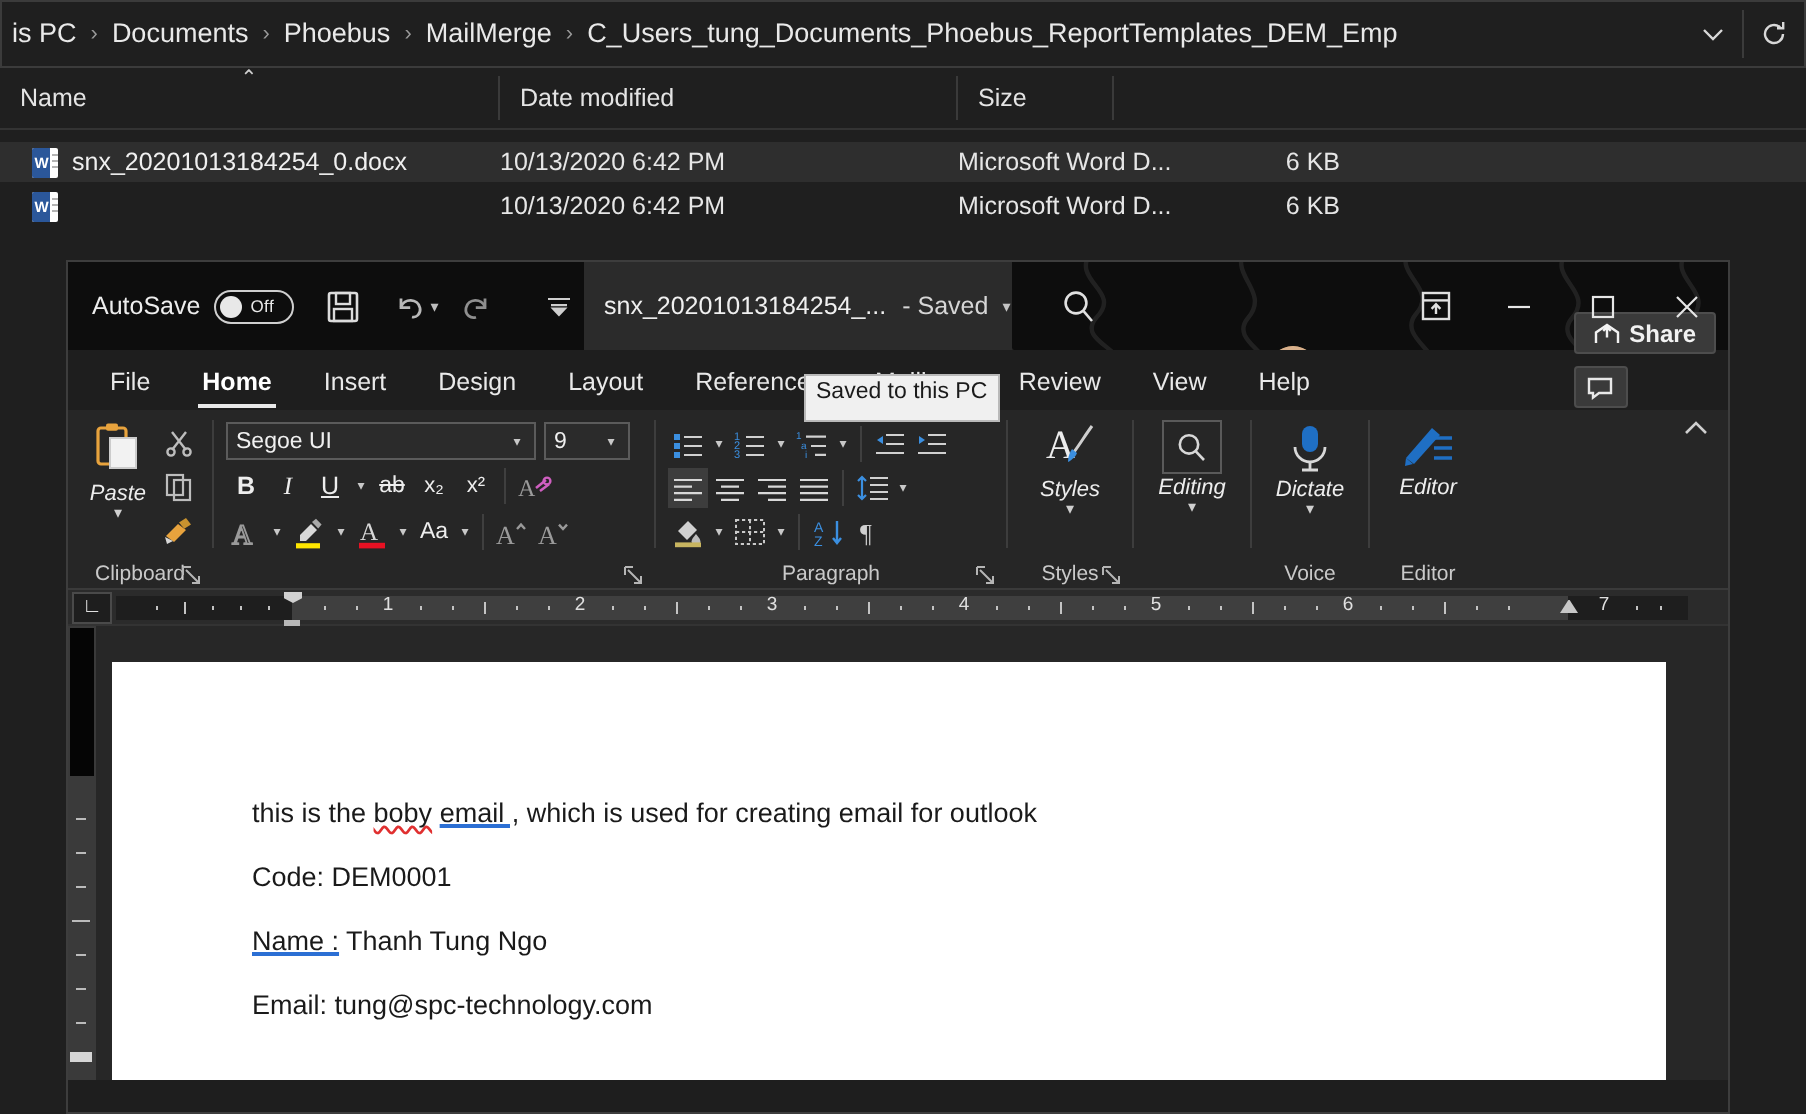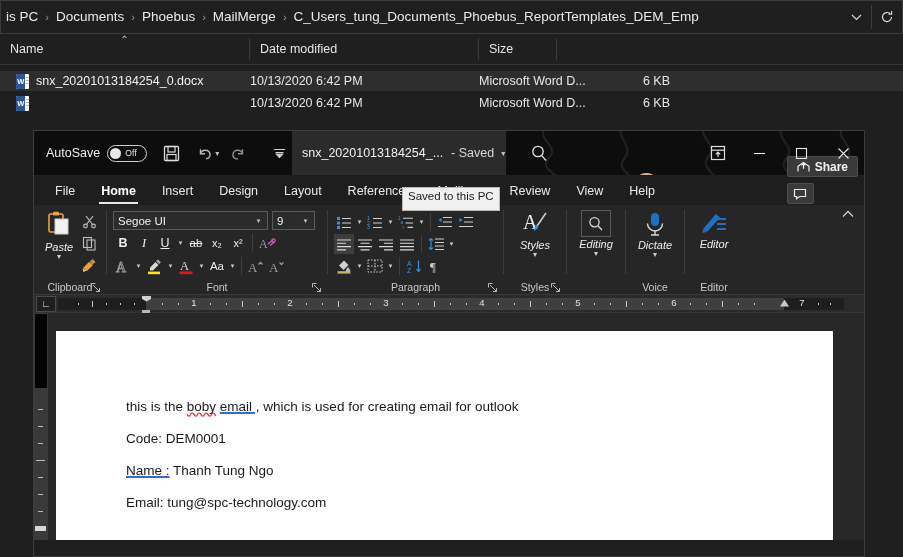--- a/index.html
+++ b/index.html
@@ -546,21 +546,20 @@
             </svg>
           </span>
           <span class="fbtn">
             <svg width="16" height="15" viewBox="0 0 16 15">
               <text x="0" y="13" font-size="13" fill="#9a9a9a" font-family="Liberation Serif, serif">A</text>
               <path d="M10.5 3.3l2 2.2 2-2.2" stroke="#9a9a9a" stroke-width="1.2" fill="none"></path>
             </svg>
           </span>
         </div>
       </div>
-      <div class="grp-label">Font</div>
       <div class="dlg">
         <svg width="9" height="9" viewBox="0 0 9 9">
             <path d="M0.5 0.5h4M0.5 0.5v4M8.5 8.5L2 2" stroke="#b5b5b5" stroke-width="1"></path>
             <path d="M8.5 5v3.5H5" stroke="#b5b5b5" stroke-width="1" fill="none"></path>
           </svg>
       </div>
     </div>
     <div class="grp-sep"></div>
 
     <div class="grp" style="width:175px">

